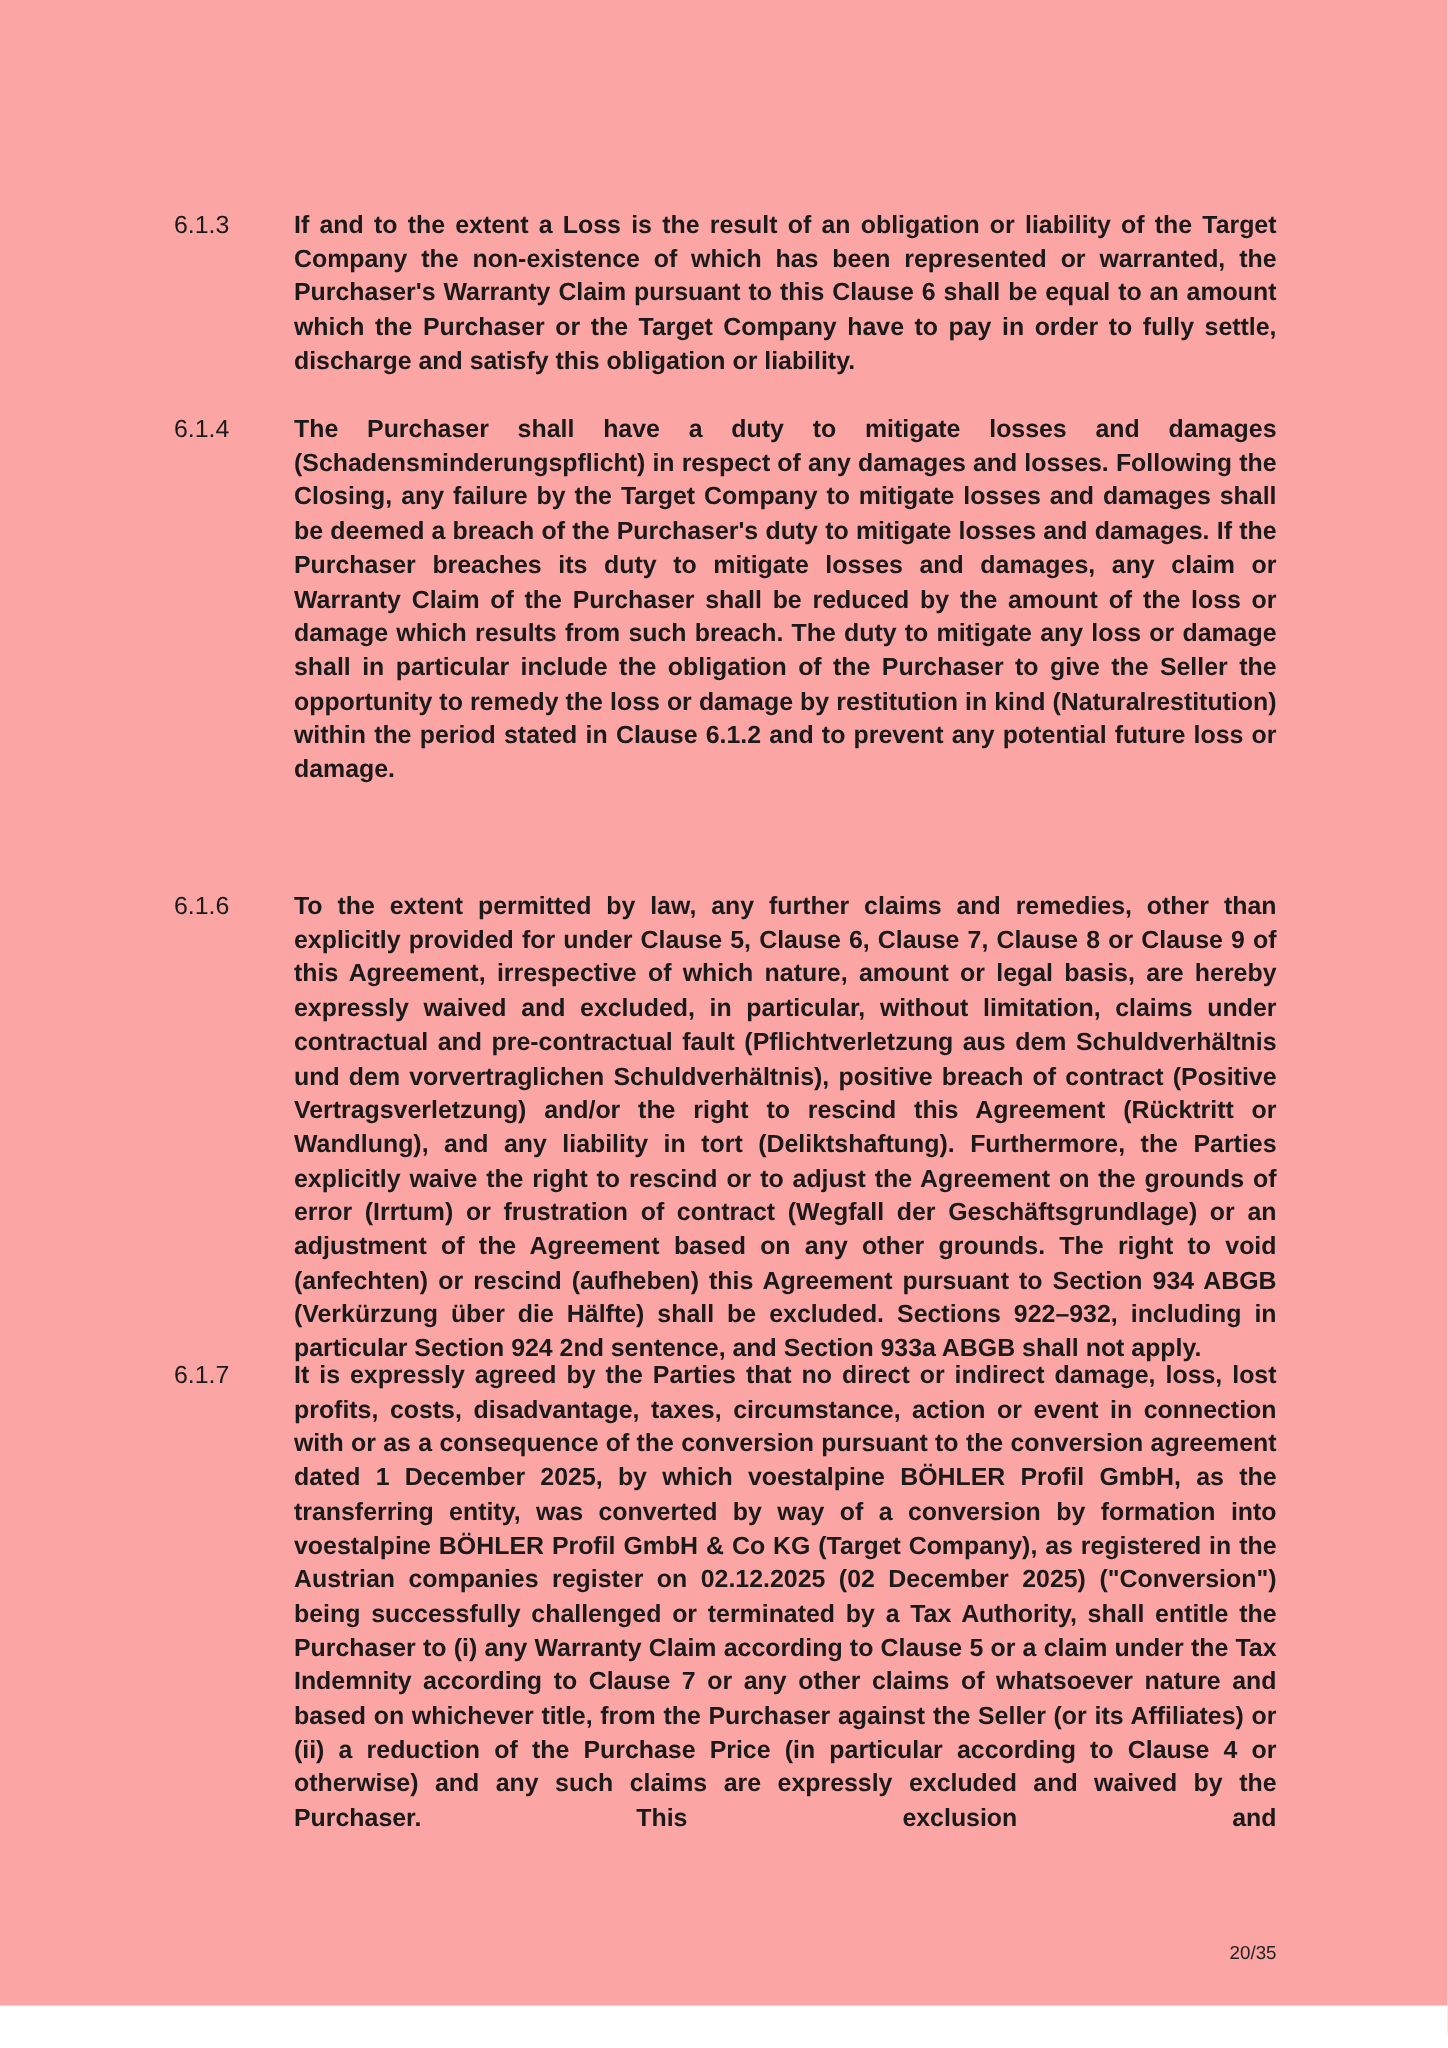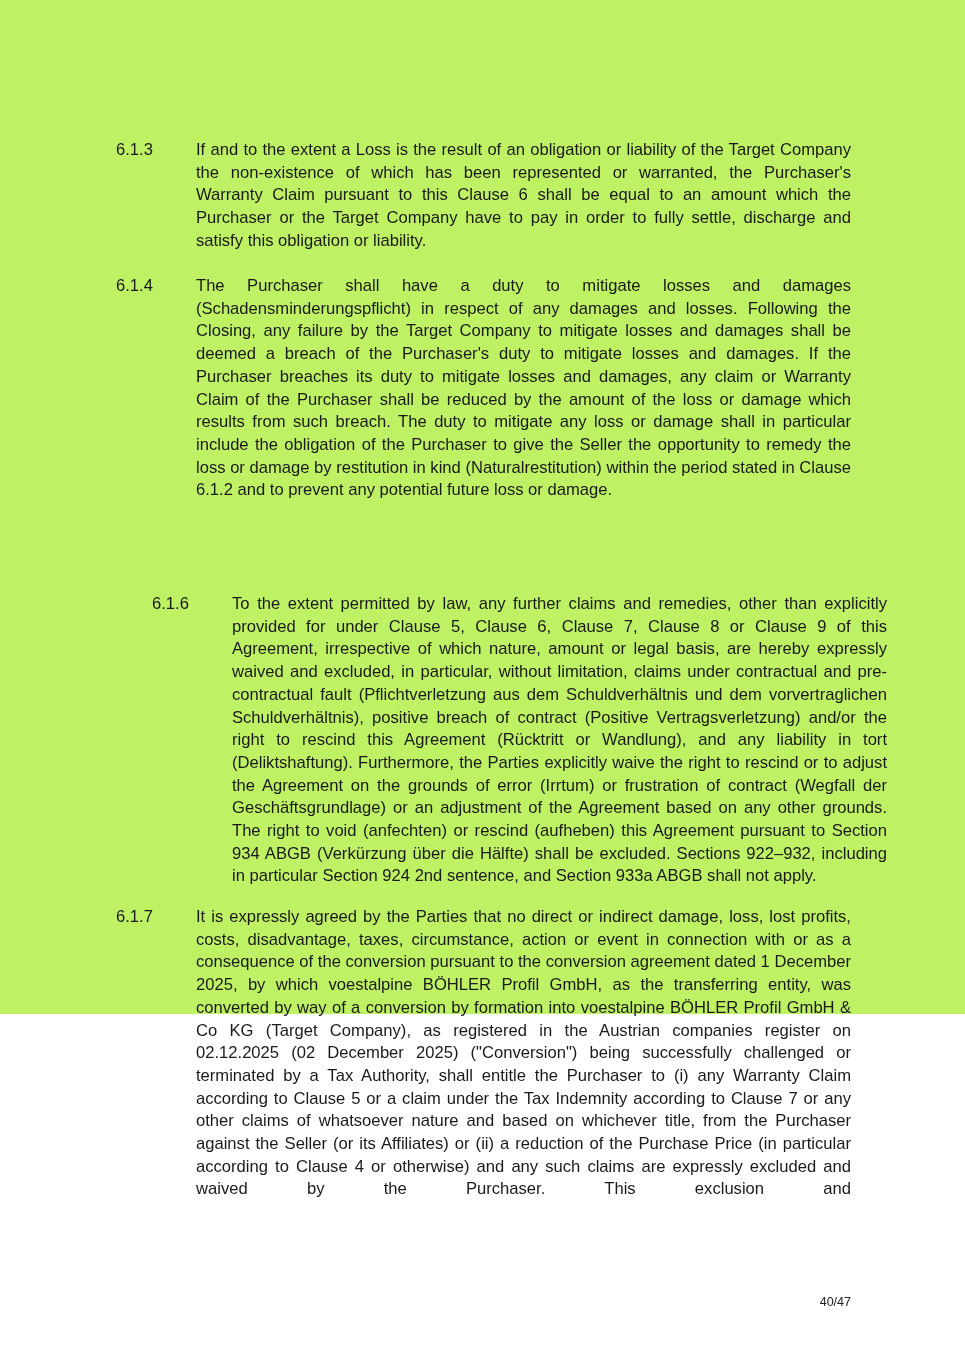--- a/index.html
+++ b/index.html
@@ -1,45 +1,45 @@
 <!DOCTYPE html>
 <html><head>
 <meta charset="utf-8">
 <style>
   html, body { margin: 0; padding: 0; background: #ffffff; }
   body { width: 965px; height: 1365px; position: relative; overflow: hidden;
          font-family: "Liberation Sans", sans-serif; color: #1a1a1a; }
-  .page { position: absolute; left: 0; top: 0; width: 965px; height: 1014px; background: #bef264; }
+  .page { position: absolute; left: 0; top: 0; width: 965px; height: 1337px; background: #fca5a5; }
   .clause { position: absolute; left: 116px; width: 735px; }
   .num { position: absolute; left: 0; top: 0; font-size: 16.6px; line-height: 22.7px; }
   .text { margin-left: 80px; font-size: 16.6px; line-height: 22.7px; text-align: justify;
-          text-align-last: left; }
+          text-align-last: left; font-weight: bold; }
   .text.cont { text-align-last: justify; }
   .footer { position: absolute; right: 114px; top: 1295px; font-size: 12.5px; color: #222; }
 </style>
 </head>
 <body>
 
 <div class="page">
 
   <div class="clause" style="top:139px;">
     <span class="num">6.1.3</span>
     <div class="text">If and to the extent a Loss is the result of an obligation or liability of the Target Company the non-existence of which has been represented or warranted, the Purchaser's Warranty Claim pursuant to this Clause 6 shall be equal to an amount which the Purchaser or the Target Company have to pay in order to fully settle, discharge and satisfy this obligation or liability.</div>
   </div>
 
   <div class="clause" style="top:275px;">
     <span class="num">6.1.4</span>
     <div class="text">The Purchaser shall have a duty to mitigate losses and damages (Schadensminderungspflicht) in respect of any damages and losses. Following the Closing, any failure by the Target Company to mitigate losses and damages shall be deemed a breach of the Purchaser's duty to mitigate losses and damages. If the Purchaser breaches its duty to mitigate losses and damages, any claim or Warranty Claim of the Purchaser shall be reduced by the amount of the loss or damage which results from such breach. The duty to mitigate any loss or damage shall in particular include the obligation of the Purchaser to give the Seller the opportunity to remedy the loss or damage by restitution in kind (Naturalrestitution) within the period stated in Clause 6.1.2 and to prevent any potential future loss or damage.</div>
   </div>
 
 
-  <div class="clause" style="top:593px;margin-left:36px;">
+  <div class="clause" style="top:593px;">
     <span class="num">6.1.6</span>
     <div class="text">To the extent permitted by law, any further claims and remedies, other than explicitly provided for under Clause 5, Clause 6, Clause 7, Clause 8 or Clause 9 of this Agreement, irrespective of which nature, amount or legal basis, are hereby expressly waived and excluded, in particular, without limitation, claims under contractual and pre-contractual fault (Pflichtverletzung aus dem Schuldverhältnis und dem vorvertraglichen Schuldverhältnis), positive breach of contract (Positive Vertragsverletzung) and/or the right to rescind this Agreement (Rücktritt or Wandlung), and any liability in tort (Deliktshaftung). Furthermore, the Parties explicitly waive the right to rescind or to adjust the Agreement on the grounds of error (Irrtum) or frustration of contract (Wegfall der Geschäftsgrundlage) or an adjustment of the Agreement based on any other grounds. The right to void (anfechten) or rescind (aufheben) this Agreement pursuant to Section 934 ABGB (Verkürzung über die Hälfte) shall be excluded. Sections 922–932, including in particular Section 924 2nd sentence, and Section 933a ABGB shall not apply.</div>
   </div>
 
   <div class="clause" style="top:906px;">
     <span class="num">6.1.7</span>
     <div class="text cont">It is expressly agreed by the Parties that no direct or indirect damage, loss, lost profits, costs, disadvantage, taxes, circumstance, action or event in connection with or as a consequence of the conversion pursuant to the conversion agreement dated 1 December 2025, by which voestalpine BÖHLER Profil GmbH, as the transferring entity, was converted by way of a conversion by formation into voestalpine BÖHLER Profil GmbH &amp; Co KG (Target Company), as registered in the Austrian companies register on 02.12.2025 (02 December 2025) ("Conversion") being successfully challenged or terminated by a Tax Authority, shall entitle the Purchaser to (i) any Warranty Claim according to Clause 5 or a claim under the Tax Indemnity according to Clause 7 or any other claims of whatsoever nature and based on whichever title, from the Purchaser against the Seller (or its Affiliates) or (ii) a reduction of the Purchase Price (in particular according to Clause 4 or otherwise) and any such claims are expressly excluded and waived by the Purchaser. This exclusion and</div>
   </div>
 
-  <div class="footer">40/47</div>
+  <div class="footer">20/35</div>
 </div>
 
 </body></html>

